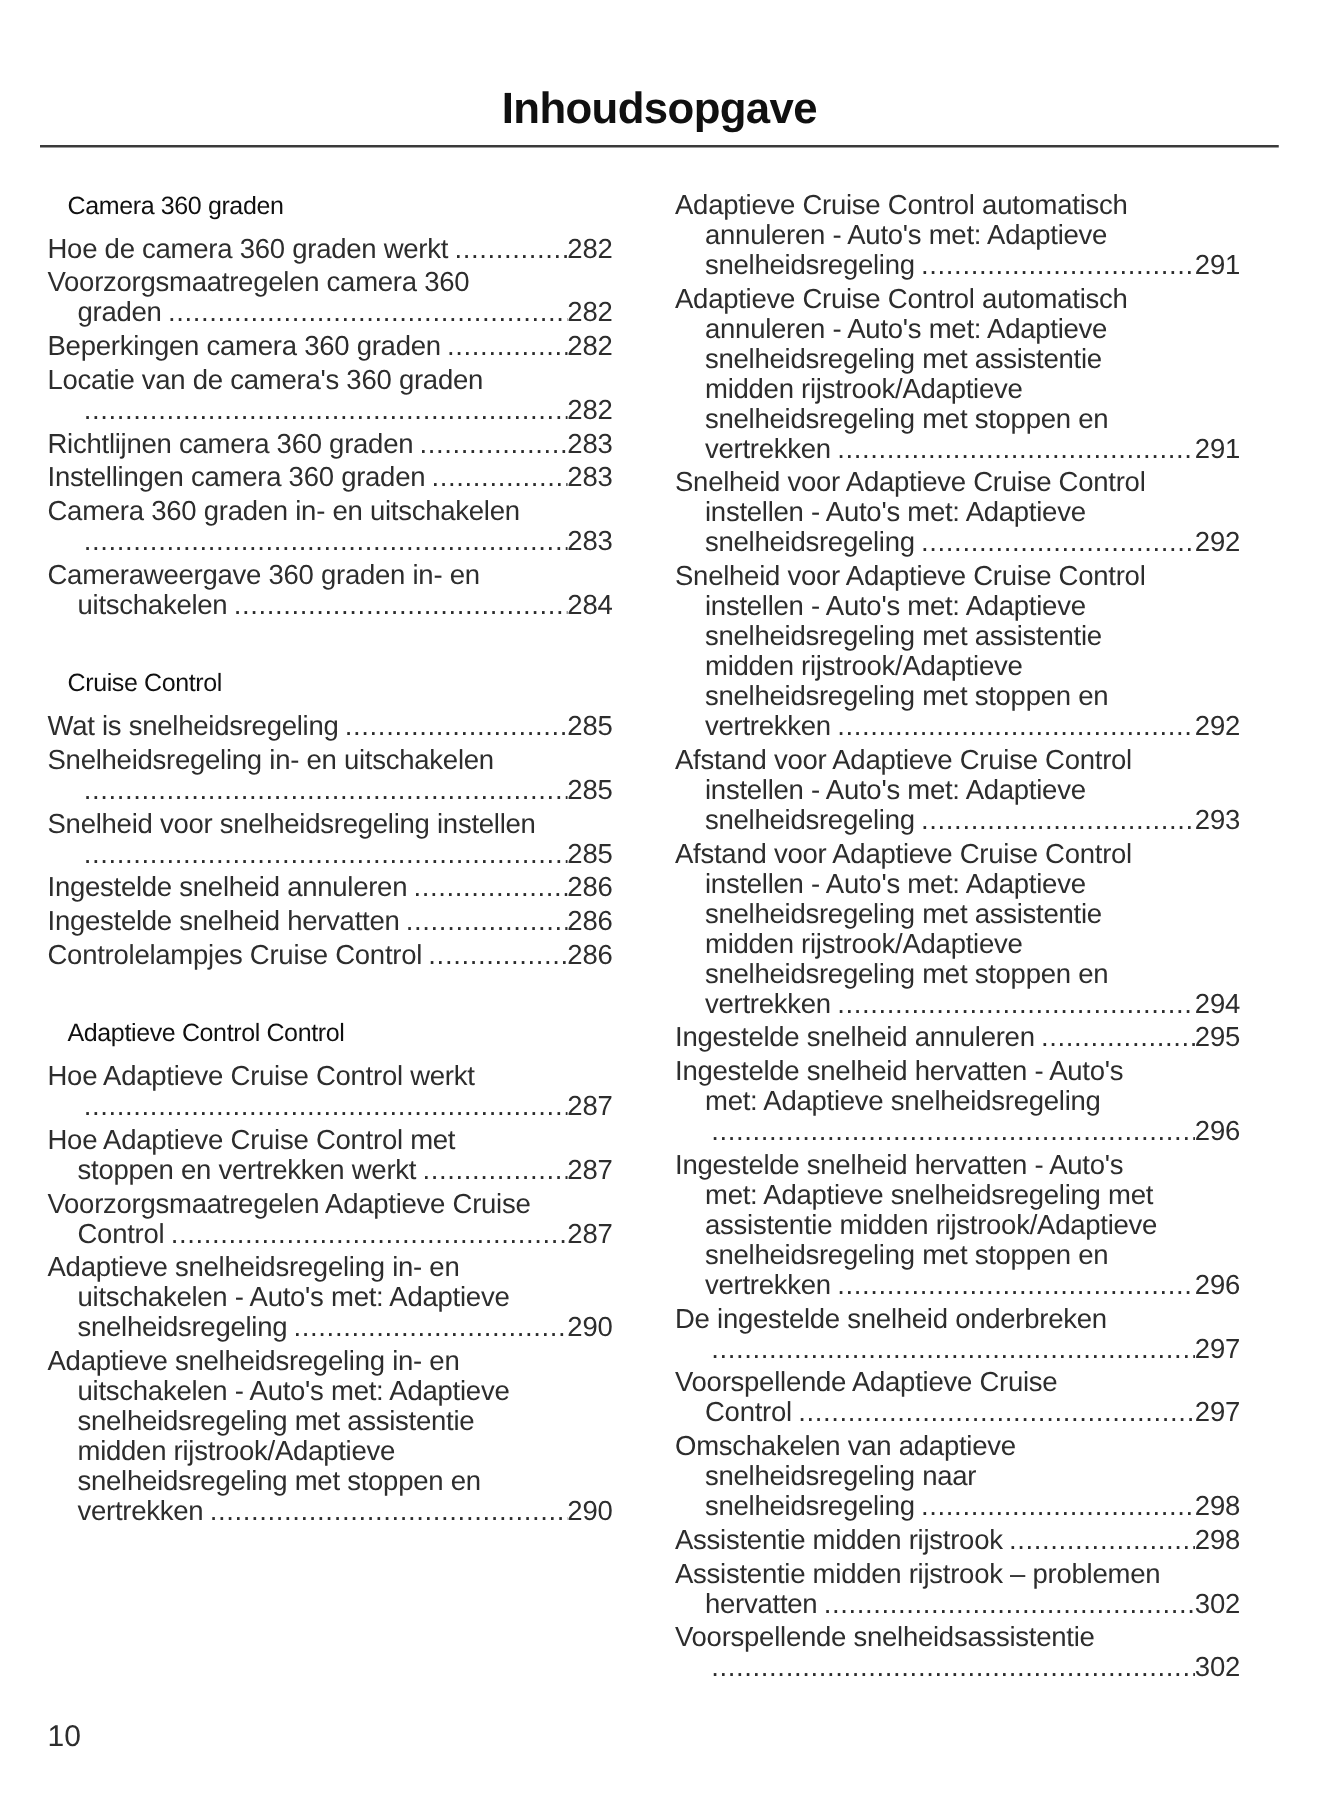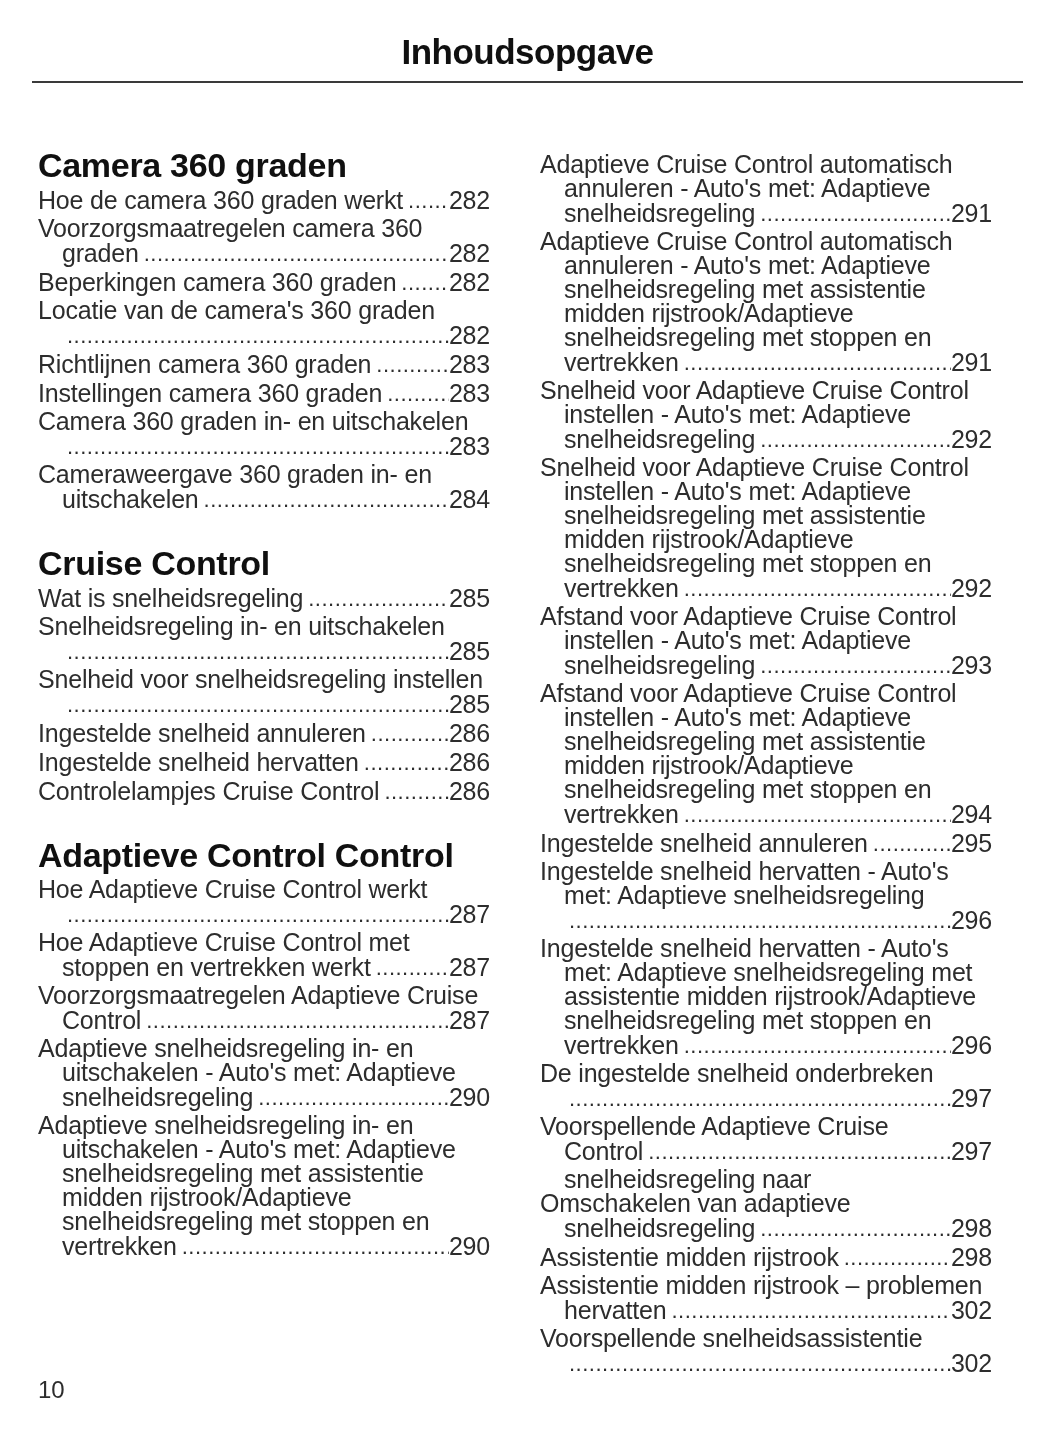--- a/index.html
+++ b/index.html
@@ -2,42 +2,42 @@
 <html><head>
 <meta charset="utf-8">
 <style>
   * { margin:0; padding:0; box-sizing:border-box; }
   html, body { background:#ffffff; }
   body {
     width:1055px; height:1448px; position:relative; overflow:hidden;
     font-family:"Liberation Sans", sans-serif;
     color:var(--c-text, #2d2d2d);
   }
-  header { padding-top:32px; }
+  header { padding-top:67px; }
   h1.title {
     text-align:center; font-size:35px; line-height:40px; font-weight:800;
     letter-spacing:-0.5px; color:var(--c-heading, #101010);
   }
   .rule {
     height:0; border-bottom:2px solid var(--c-rule, #3a3a3a);
     margin:9px 32px 0 32px;
   }
   main.columns {
     position:absolute; top:150px; left:38px; right:63px;
     display:flex; gap:50px;
   }
   .col { flex:1 1 0; min-width:0; }
   .col-right { padding-top:2px; }
   h2.sec {
-    font-size:34px; line-height:30px; font-weight:700; letter-spacing:-0.3px;
-    color:var(--c-heading, #101010); margin:36px 0 7px 0;
+    font-size:20px; line-height:30px; font-weight:400; letter-spacing:-0.3px;
+    color:var(--c-heading, #101010); margin:36px 0 7px 16px;
   }
   .col > h2.sec:first-child { margin-top:0; }
   .entry {
-    margin-bottom:3px; font-size:25px; line-height:24px; letter-spacing:-0.2px;
+    margin-bottom:3px; font-size:22px; line-height:24px; letter-spacing:-0.2px;
   }
   .line { white-space:nowrap; }
   .line.cont { padding-left:24px; }
   .line.last { display:flex; align-items:center; }
   .line.last .txt { flex:0 0 auto; }
   .dots {
     flex:1 1 auto; min-width:6px; overflow:hidden; margin-left:5px;
     white-space:nowrap;
   }
   .dots::after {
@@ -315,22 +315,22 @@
         </div>
         <div class="entry">
           <div class="line"><span class="txt">Voorspellende Adaptieve Cruise</span></div>
           <div class="line cont last">
             <span class="txt">Control</span>
             <span class="dots"></span>
             <span class="pg">297</span>
           </div>
         </div>
         <div class="entry">
+          <div class="line"><span class="txt">Omschakelen van adaptieve</span></div>
           <div class="line cont"><span class="txt">snelheidsregeling naar</span></div>
-          <div class="line"><span class="txt">Omschakelen van adaptieve</span></div>
           <div class="line cont last">
             <span class="txt">snelheidsregeling</span>
             <span class="dots"></span>
             <span class="pg">298</span>
           </div>
         </div>
         <div class="entry">
           <div class="line last">
             <span class="txt">Assistentie midden rijstrook</span>
             <span class="dots"></span>

